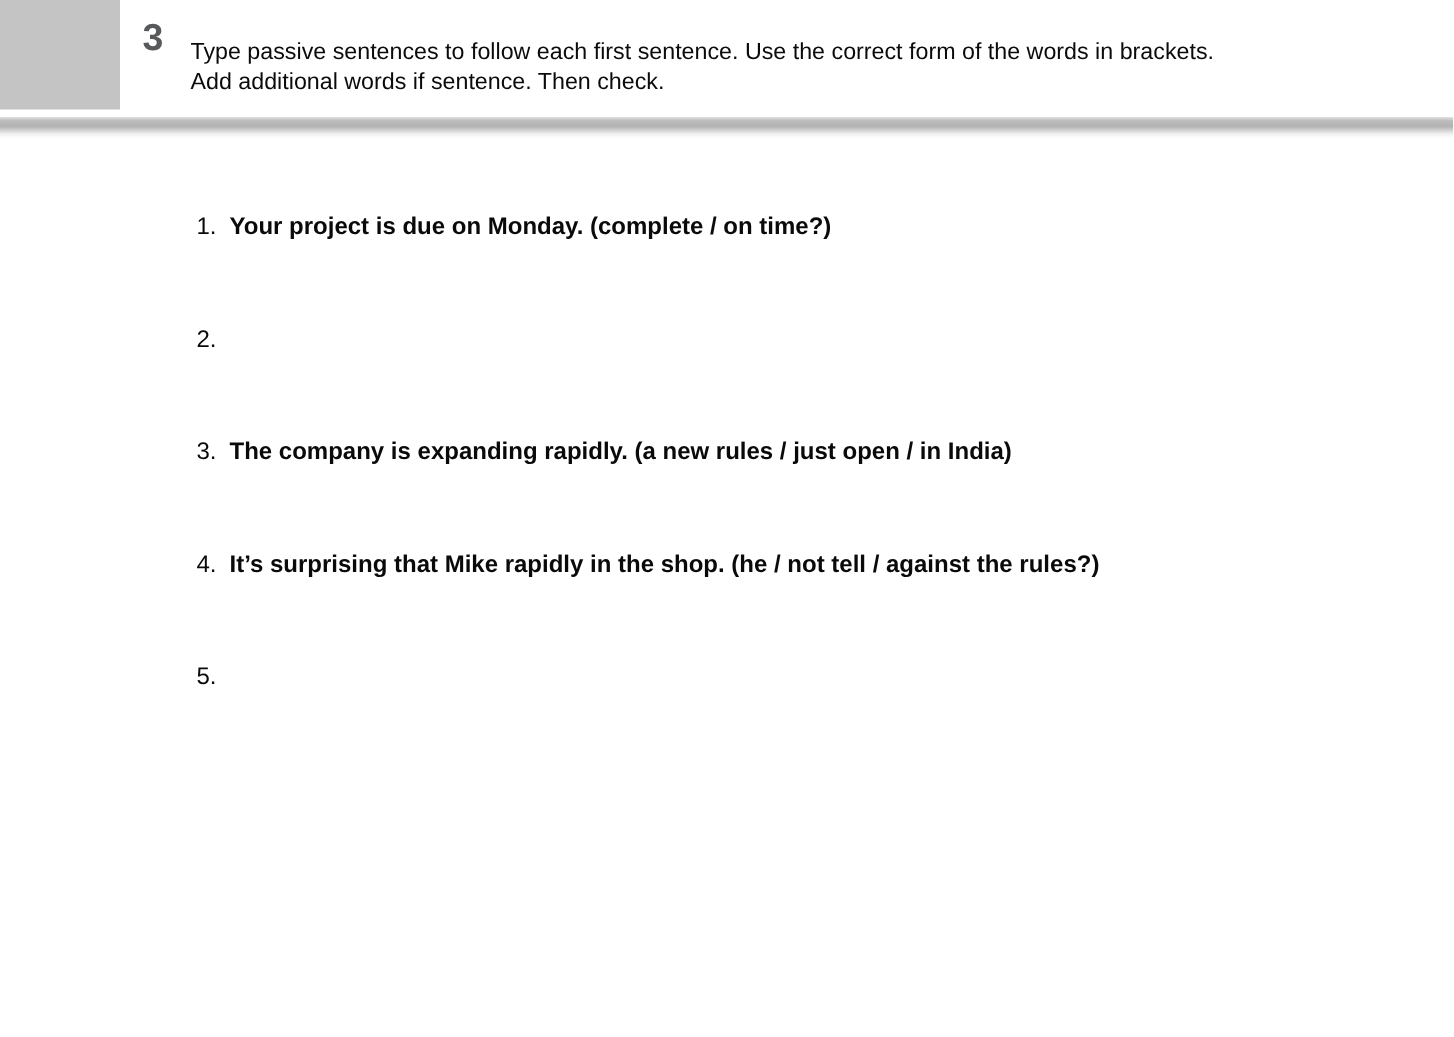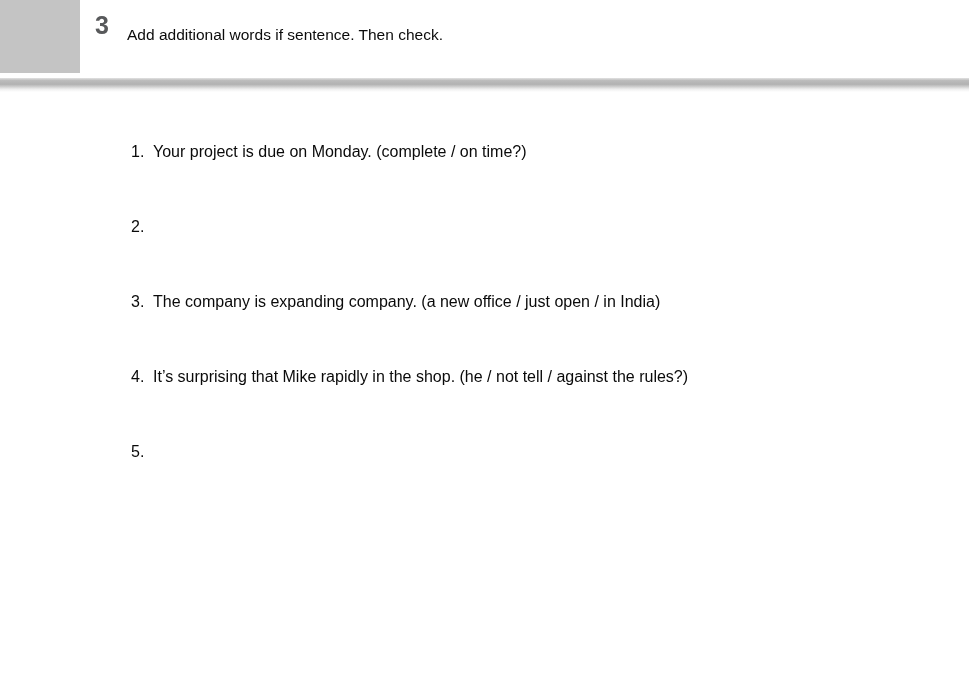--- a/index.html
+++ b/index.html
@@ -75,51 +75,53 @@
     color: #0a0a0a;
     white-space: nowrap;
   }
   .item-number {
     flex: 0 0 auto;
     width: 14px;
     margin-right: 8px;
   }
   .item-text {
     flex: 0 0 auto;
+    font-weight: bold;
   }
 </style>
 </head>
 <body>
 
 <div class="page">
 
   <div class="corner-square"></div>
 
   <div class="exercise-number">3</div>
 
   <div class="instructions">
+    <div class="line">Type passive sentences to follow each first sentence. Use the correct form of the words in brackets.</div>
     <div class="line">Add additional words if sentence. Then check.</div>
   </div>
 
   <div class="header-divider"></div>
 
   <div class="exercise-list">
 
     <div class="exercise-item">
       <span class="item-number">1.</span>
       <span class="item-text">Your project is due on Monday. (complete / on time?)</span>
     </div>
 
     <div class="exercise-item">
       <span class="item-number">2.</span>
     </div>
 
     <div class="exercise-item">
       <span class="item-number">3.</span>
-      <span class="item-text">The company is expanding company. (a new office / just open / in India)</span>
+      <span class="item-text">The company is expanding rapidly. (a new rules / just open / in India)</span>
     </div>
 
     <div class="exercise-item">
       <span class="item-number">4.</span>
       <span class="item-text">It’s surprising that Mike rapidly in the shop. (he / not tell / against the rules?)</span>
     </div>
 
     <div class="exercise-item">
       <span class="item-number">5.</span>
     </div>

